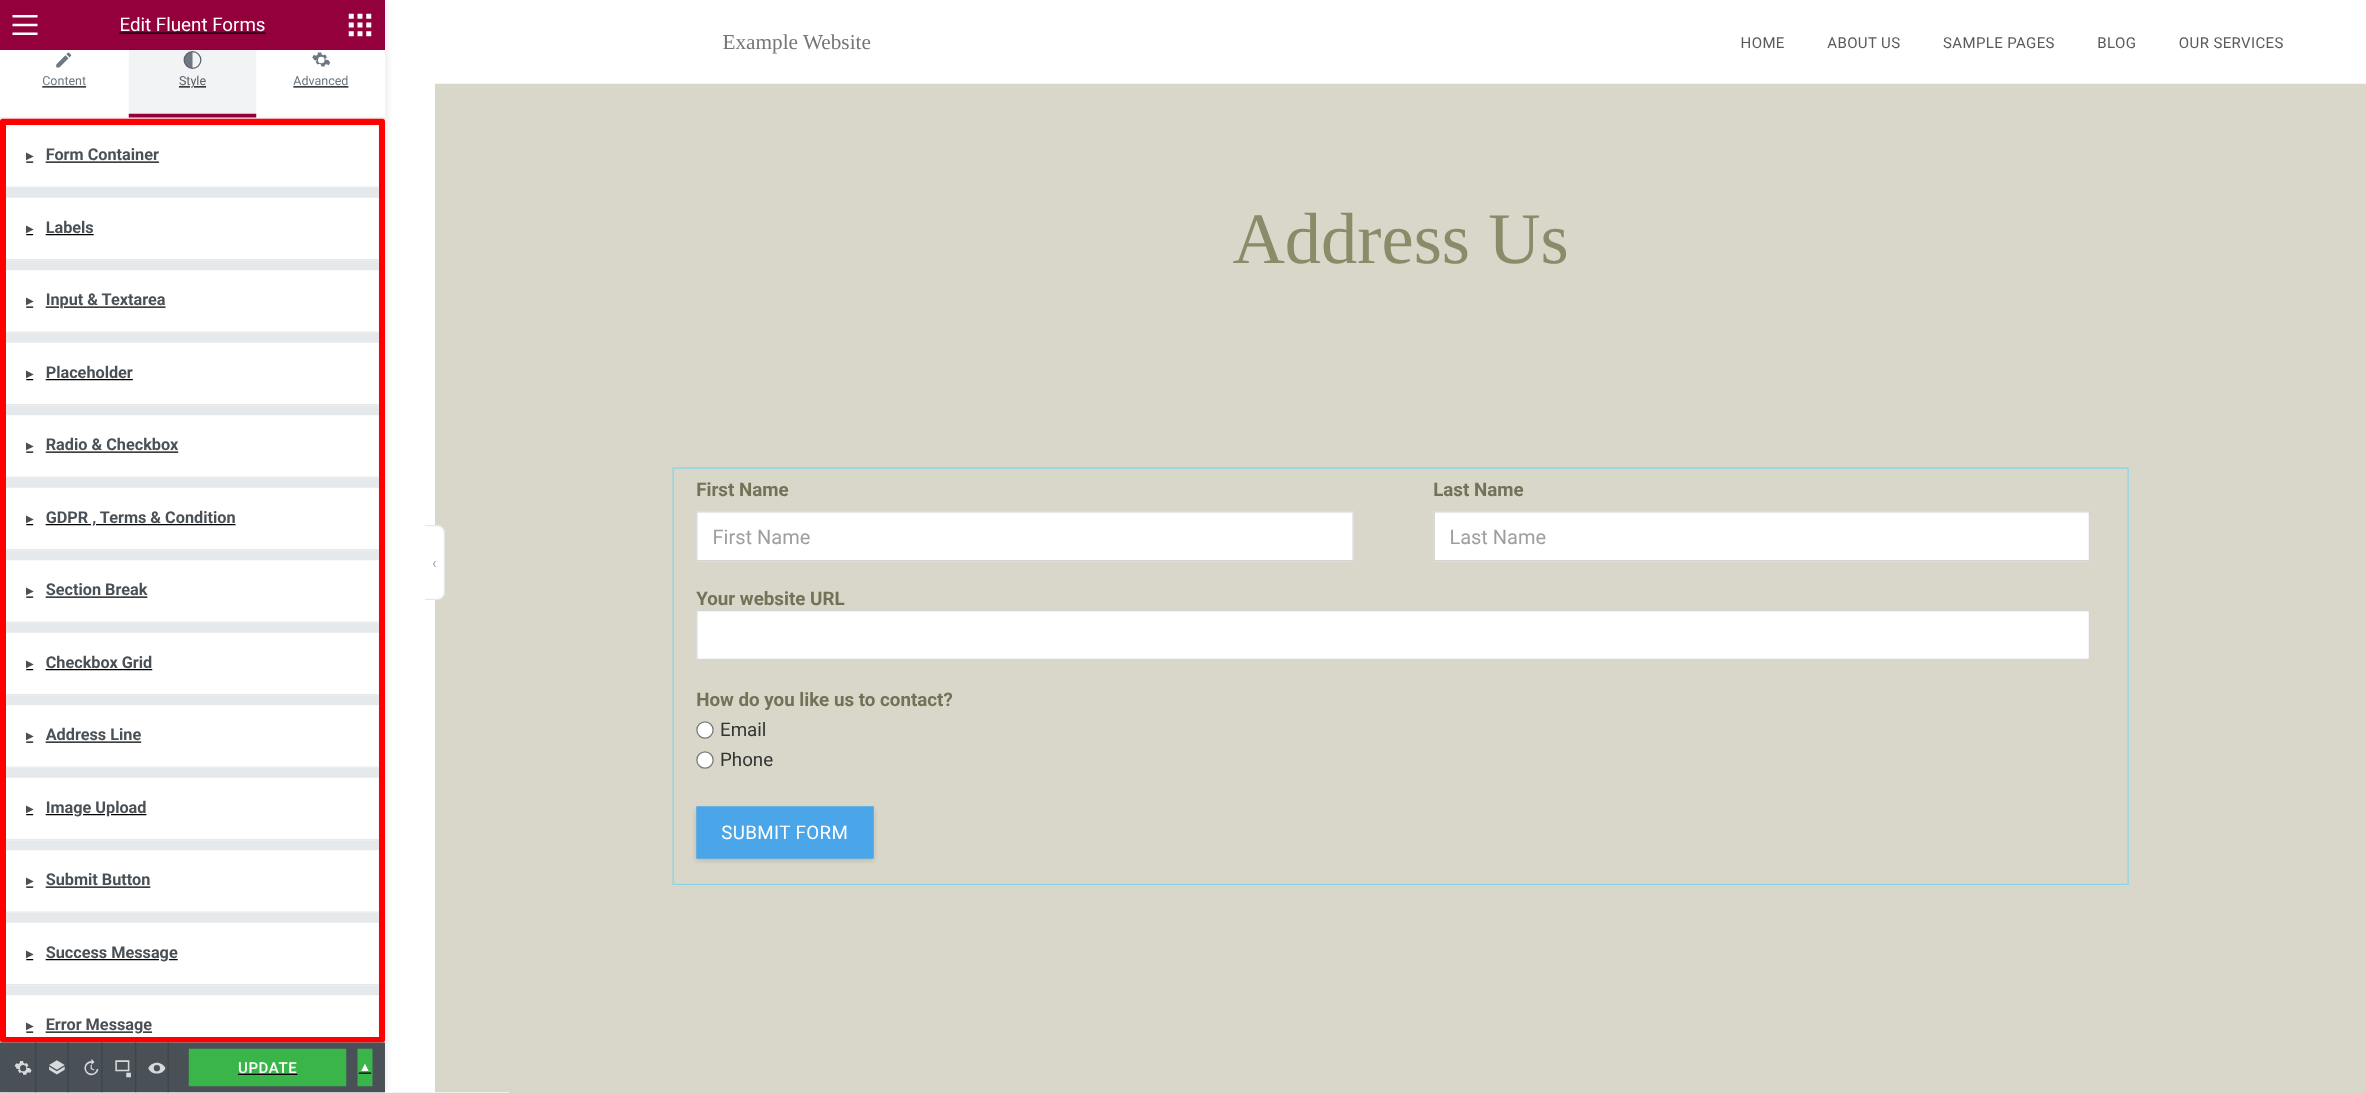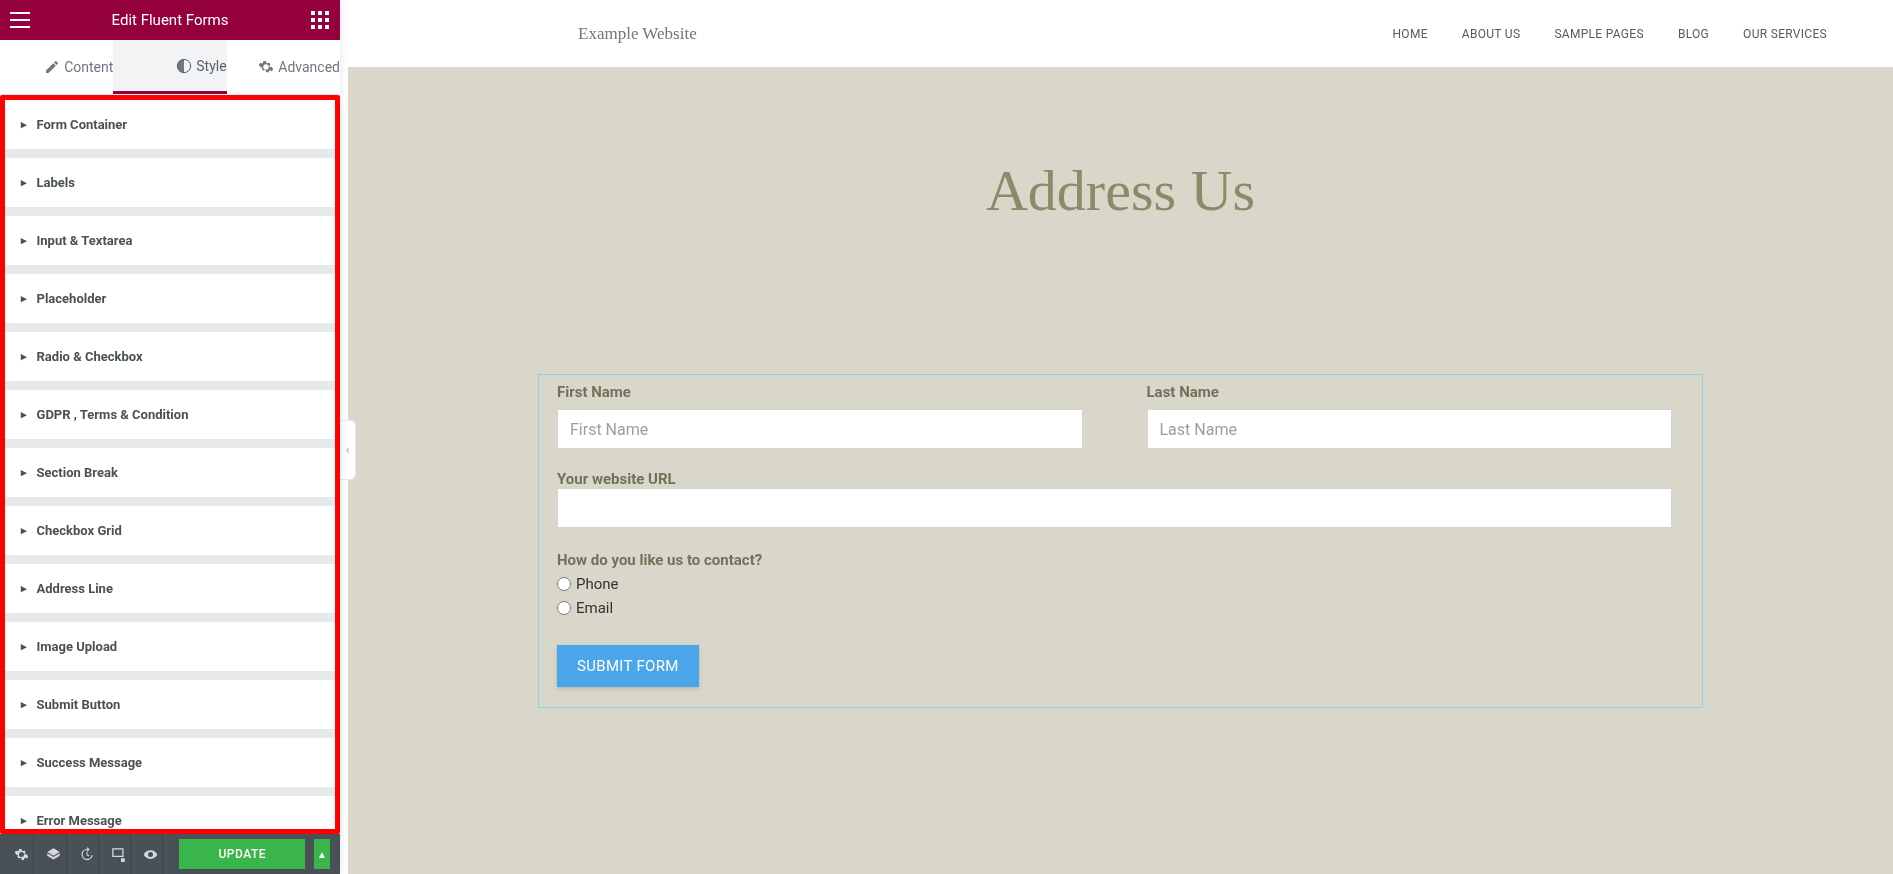--- a/index.html
+++ b/index.html
@@ -18,39 +18,40 @@
     --label-olive:#737258;
     --submit-blue:#4aa6e8;
     --highlight-red:#ff0000;
   }
   *{box-sizing:border-box;margin:0;padding:0;font-family:Roboto,Helvetica,Arial,sans-serif;}
   html,body{width:1893px;height:874px;overflow:hidden;background:#fff;}
   body{position:relative;}
 
   
   .panel{
-    position:absolute;left:0;top:0;width:340px;height:874px;
+    position:absolute;left:0;top:0;width:308px;height:874px;
     background:var(--panel-bg);
     display:flex;flex-direction:column;
     box-shadow:2px 0 6px rgba(0,0,0,.08);
     z-index:20;
+    text-decoration:underline;
   }
   .panel-header{
     height:40px;background:var(--elementor-maroon);color:#fff;
     display:flex;align-items:center;justify-content:space-between;
     padding:0 10px;font-size:15px;
   }
   .panel-header .title{flex:1;text-align:center;}
   .menu-icon,.grid-icon{width:20px;height:20px;display:flex;flex-direction:column;justify-content:space-around;cursor:pointer;}
   .menu-icon span{height:2px;background:#fff;display:block;}
   .grid-icon{flex-direction:row;flex-wrap:wrap;gap:2px;align-content:space-around;}
   .grid-icon span{width:4px;height:4px;background:#fff;display:block;}
 
   .tabs{display:flex;height:55px;border-bottom:1px solid var(--panel-border);}
-  .tab{flex:1;display:flex;flex-direction:row;align-items:center;justify-content:flex-end;font-size:14px;color:var(--panel-muted);cursor:pointer;gap:4px;}
+  .tab{flex:1;display:flex;flex-direction:column;align-items:center;justify-content:flex-start;font-size:10px;color:var(--panel-muted);cursor:pointer;gap:4px;}
   .tab svg{width:16px;height:16px;fill:var(--panel-muted);}
   .tab.active{background:#f1f3f5;border-bottom:3px solid var(--elementor-maroon);color:#5c6168;}
 
   .sections{
     flex:1;overflow:auto;background:#e6e9ec;
     border:5px solid var(--highlight-red);
     border-radius:2px;
     margin:0;
   }
   .section{
@@ -296,23 +297,23 @@
 
     <div class="form-full">
       <label class="flabel">Your website URL</label>
       <input class="finput" style="">
     </div>
 
     <div class="radio-group">
       <label class="flabel">How do you like us to contact?</label>
       <div class="radio-item">
         <input type="radio" name="cp" style="">
-        <span>Phone</span>
+        <span>Email</span>
       </div>
       <div class="radio-item">
         <input type="radio" name="cp" style="">
-        <span>Email</span>
+        <span>Phone</span>
       </div>
     </div>
 
     <button class="submit">SUBMIT FORM</button>
   </section>
 </main>
 
 </body></html>

